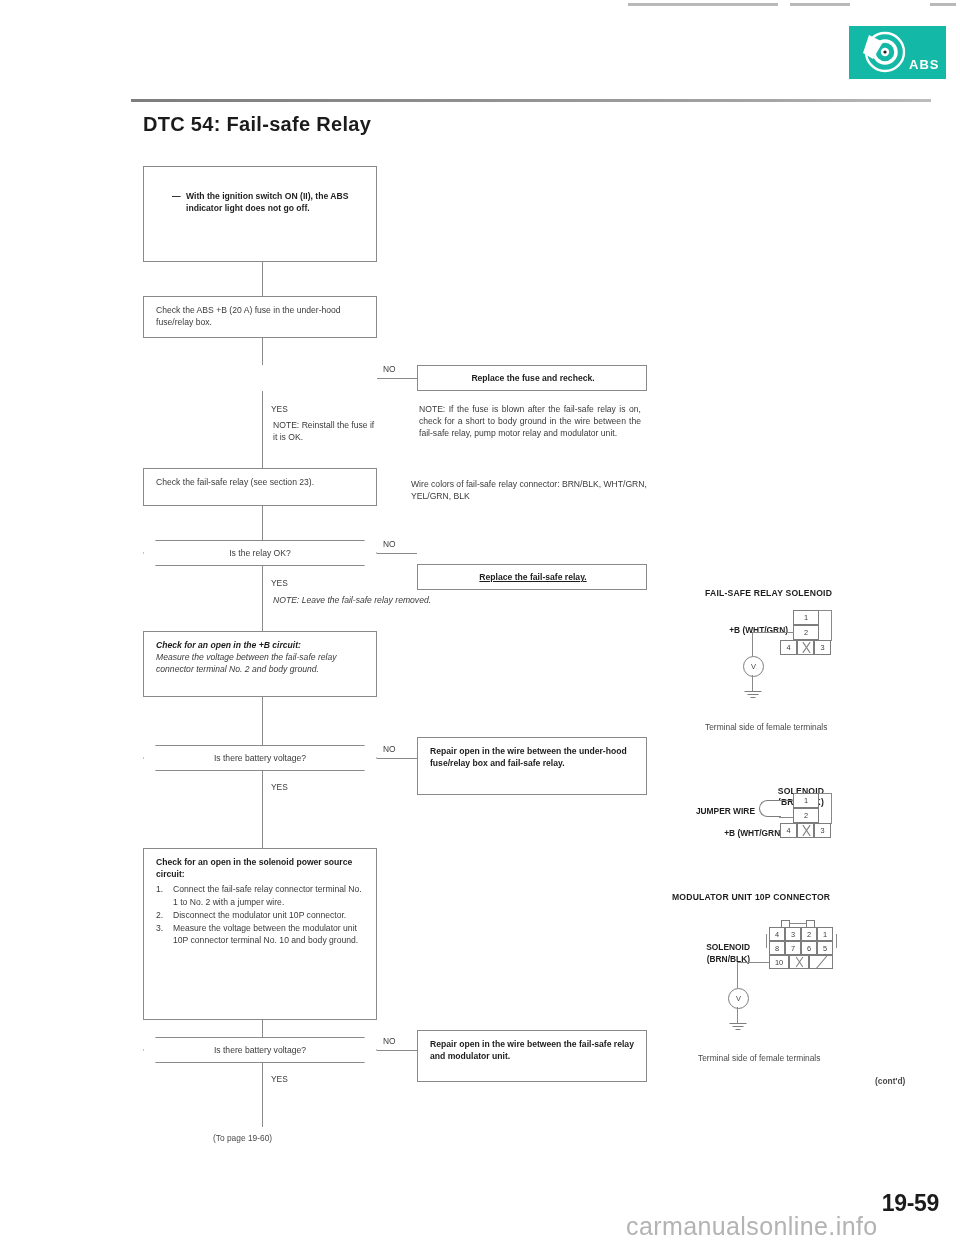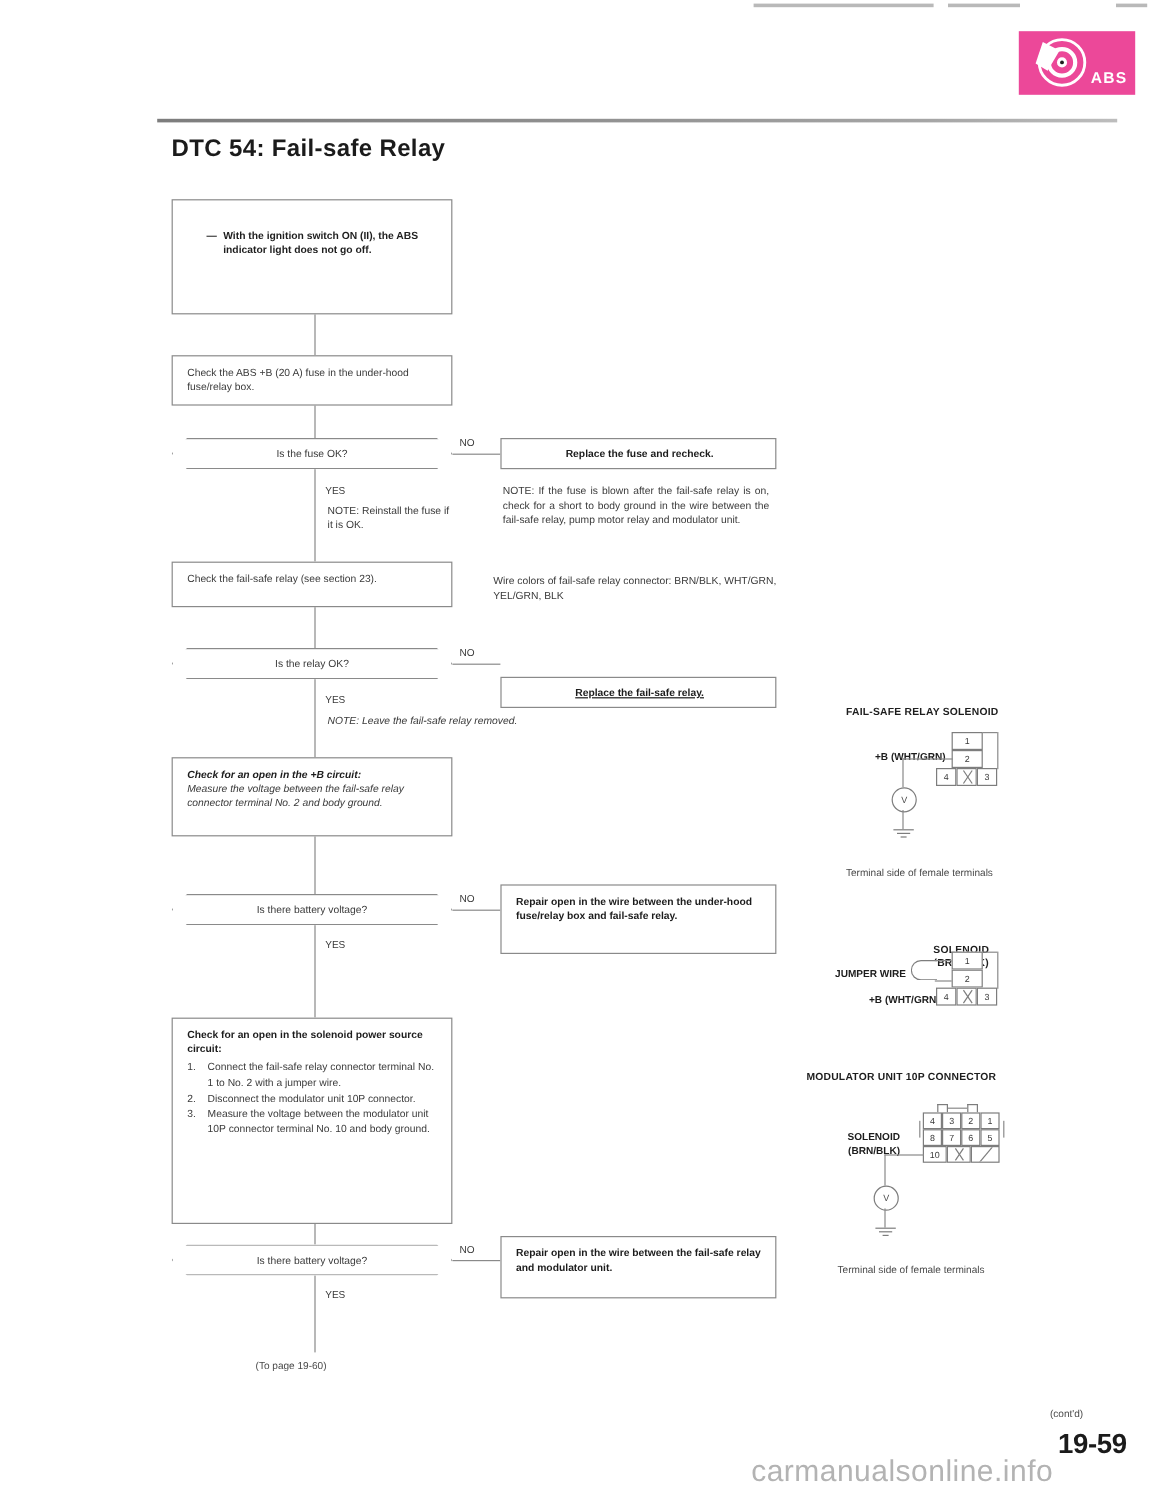--- a/index.html
+++ b/index.html
@@ -14,21 +14,21 @@
   
   .scan-top{position:absolute;top:0;left:0;width:960px;height:10px;}
   .scan-top i{position:absolute;display:block;background:#b9b9b9;height:3px;top:3px;}
   .scan-a{left:628px;width:150px;background:#9d9d9d;}
   .scan-b{left:790px;width:60px;background:#c2c2c2;}
   .scan-c{left:930px;width:26px;height:5px;top:2px;background:#8c8c8c;}
 
   
   .abs-logo{
     position:absolute;left:849px;top:26px;width:97px;height:53px;
-    background:#ec4899;
+    background:#14b8a6;
   }
   .abs-logo svg{display:block;}
   .hr-top{
     position:absolute;left:131px;top:99px;width:800px;height:3px;
     background:linear-gradient(to right,#7d7d7d,#8e8e8e 40%,#a5a5a5 80%,#bdbdbd);
   }
 
   
   .page-title{
     position:absolute;left:143px;top:113px;
@@ -94,21 +94,21 @@
 
   .meter{position:absolute;width:19px;height:19px;border:1px solid #7d7d7d;border-radius:50%;
     display:flex;align-items:center;justify-content:center;font-size:7.5px;color:#4a4a4a;background:#fff;}
   .gnd{position:absolute;}
   .gnd i{position:absolute;background:#7d7d7d;height:1px;left:50%;transform:translateX(-50%);}
 
   .jumper{position:absolute;border:1px solid #7d7d7d;border-right:none;
     border-radius:9px 0 0 9px;background:#fff;box-sizing:border-box;}
 
   
-  .contd{position:absolute;left:875px;top:1173px;font-size:8.4px;color:#4a4a4a;}
+  .contd{position:absolute;left:875px;top:1076px;font-size:8.4px;color:#4a4a4a;font-weight:bold;}
   .pagenum{position:absolute;right:21px;top:1190px;font-size:23px;font-weight:bold;color:#1b1b1b;letter-spacing:-.3px;}
   .watermark{position:absolute;left:626px;top:1212px;font-size:25px;color:#b3b3b3;letter-spacing:.4px;}
   .topage{position:absolute;left:213px;top:1133px;font-size:8.4px;color:#4a4a4a;}
 </style>
 </head>
 <body>
 
 <div class="page">
 
   <div class="scan-top">
@@ -140,24 +140,20 @@
       </ul>
     </div>
   </div>
   <div class="vline" style="left:262px;top:262px;height:34px;"></div>
 
   <div class="box" style="left:143px;top:296px;width:234px;height:42px;">
     <div class="inner">Check the ABS +B (20 A) fuse in the under-hood fuse/relay box.</div>
   </div>
   <div class="vline" style="left:262px;top:338px;height:27px;"></div>
 
-  <div class="decision" style="left:143px;top:365px;width:234px;height:26px;">
-    <div class="hex"></div>
-      <span>Is the fuse OK?</span>
-  </div>
   <div class="hline" style="left:377px;top:378px;width:40px;"></div>
   <div class="lbl" style="left:383px;top:364px;">NO</div>
 
   <div class="box bold center" style="left:417px;top:365px;width:230px;height:26px;">
     <div class="inner" style="padding-top:6px;">Replace the fuse and recheck.</div>
   </div>
 
   <div class="note" style="left:411px;top:478px;width:240px;">Wire colors of fail-safe relay connector: BRN/BLK, WHT/GRN, YEL/GRN, BLK</div>
 
   <div class="note just" style="left:419px;top:403px;width:222px;">NOTE: If the fuse is blown after the fail-safe relay is on, check for a short to body ground in the wire between the fail-safe relay, pump motor relay and modulator unit.</div>

